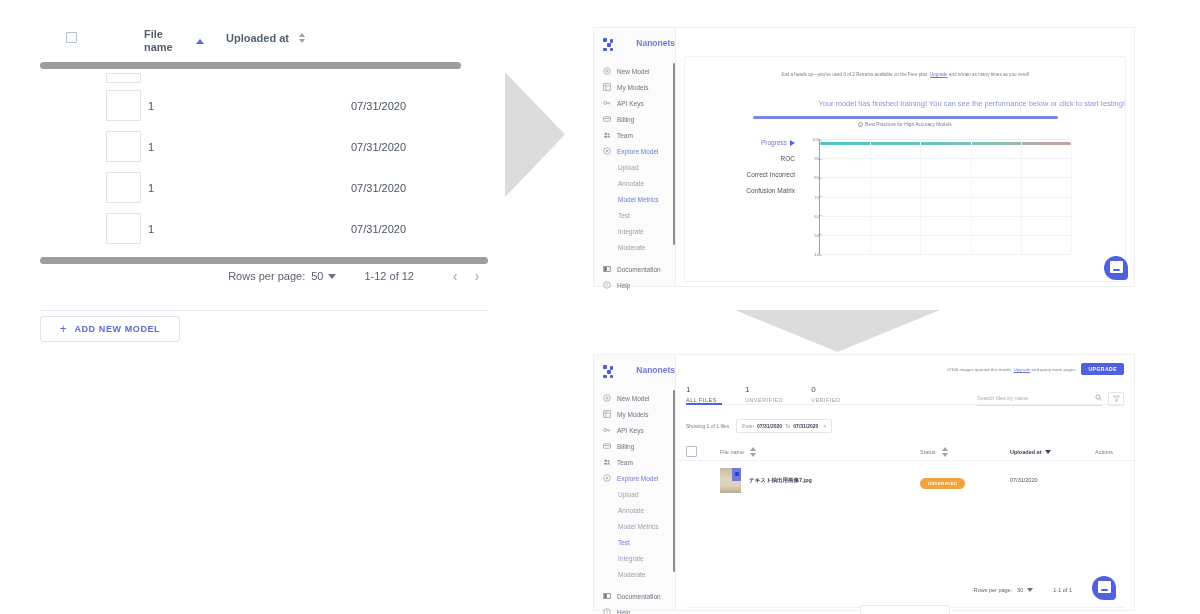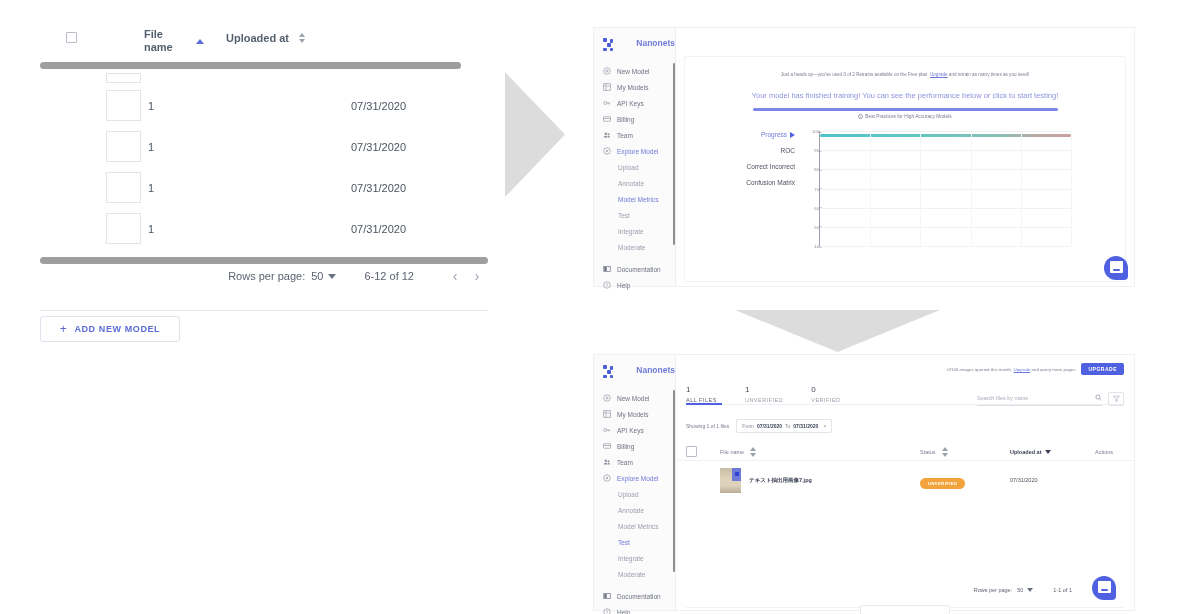--- a/index.html
+++ b/index.html
@@ -97,21 +97,21 @@
   .sub-item.active { color:#6f7ad8; }
   .nav-sep { height:6px; }
 
   .content { position:absolute; left:82px; top:0; right:0; bottom:0; }
 
   
   .crumb { font-size:7.5px; color:#5a6070; padding:12px 0 0 8px; }
   .card-inner { position:absolute; left:8px; top:28px; right:8px; bottom:4px; border:1px solid #f1f2f4; border-radius:2px; }
   .notice { text-align:center; font-size:4.6px; color:#7b8091; margin-top:15px; }
   .notice a { color:#6f7ad8; text-decoration:underline; }
-  .finished { text-align:center; font-size:7.5px; color:#8e93dd; margin-top:14px; }
+  .finished { text-align:right; font-size:7.5px; color:#8e93dd; margin-top:22px; }
   .acc-row { display:flex; align-items:center; justify-content:center; gap:12px; margin-top:9px; }
   .acc-text { font-size:10px; color:#2e3440; font-weight:700; }
   .btn-test { width:70px; height:18px; background:#4f61e0; border-radius:2px; color:#fff; font-size:7px; font-weight:700;
      letter-spacing:.7px; display:flex; align-items:center; justify-content:center; }
   .acc-bar { width:305px; height:3px; background:#7c86e6; border-radius:2px; margin:8px auto 0; }
   .best { font-size:4.8px; color:#7b8091; text-align:center; margin-top:3px;}
   .best .i { display:inline-block; width:5px;height:5px;border:.5px solid #9aa0ad;border-radius:50%; font-size:3.6px;
      line-height:4px; text-align:center; margin-right:2px; }
 
   .metrics-body { display:flex; margin-top:12px; padding-left:4px; }
@@ -262,21 +262,21 @@
 
     <div class="scrollbar-h scroll-bot"></div>
   </div>
 
   <div class="lp-pager">
     <span class="pg-label">Rows per page:</span>
     <span class="pg-select">
       <span>50</span>
       <span class="pg-caret"></span>
     </span>
-    <span class="pg-range">6-12 of 12</span>
+    <span class="pg-range">1-12 of 12</span>
     <span class="pg-arrow">‹</span>
     <span class="pg-arrow">›</span>
   </div>
 
   <div class="lp-divider"></div>
 
   <div class="lp-actions">
     <div class="btn-add">
       <span class="plus">+</span>
       <span>ADD NEW MODEL</span>

